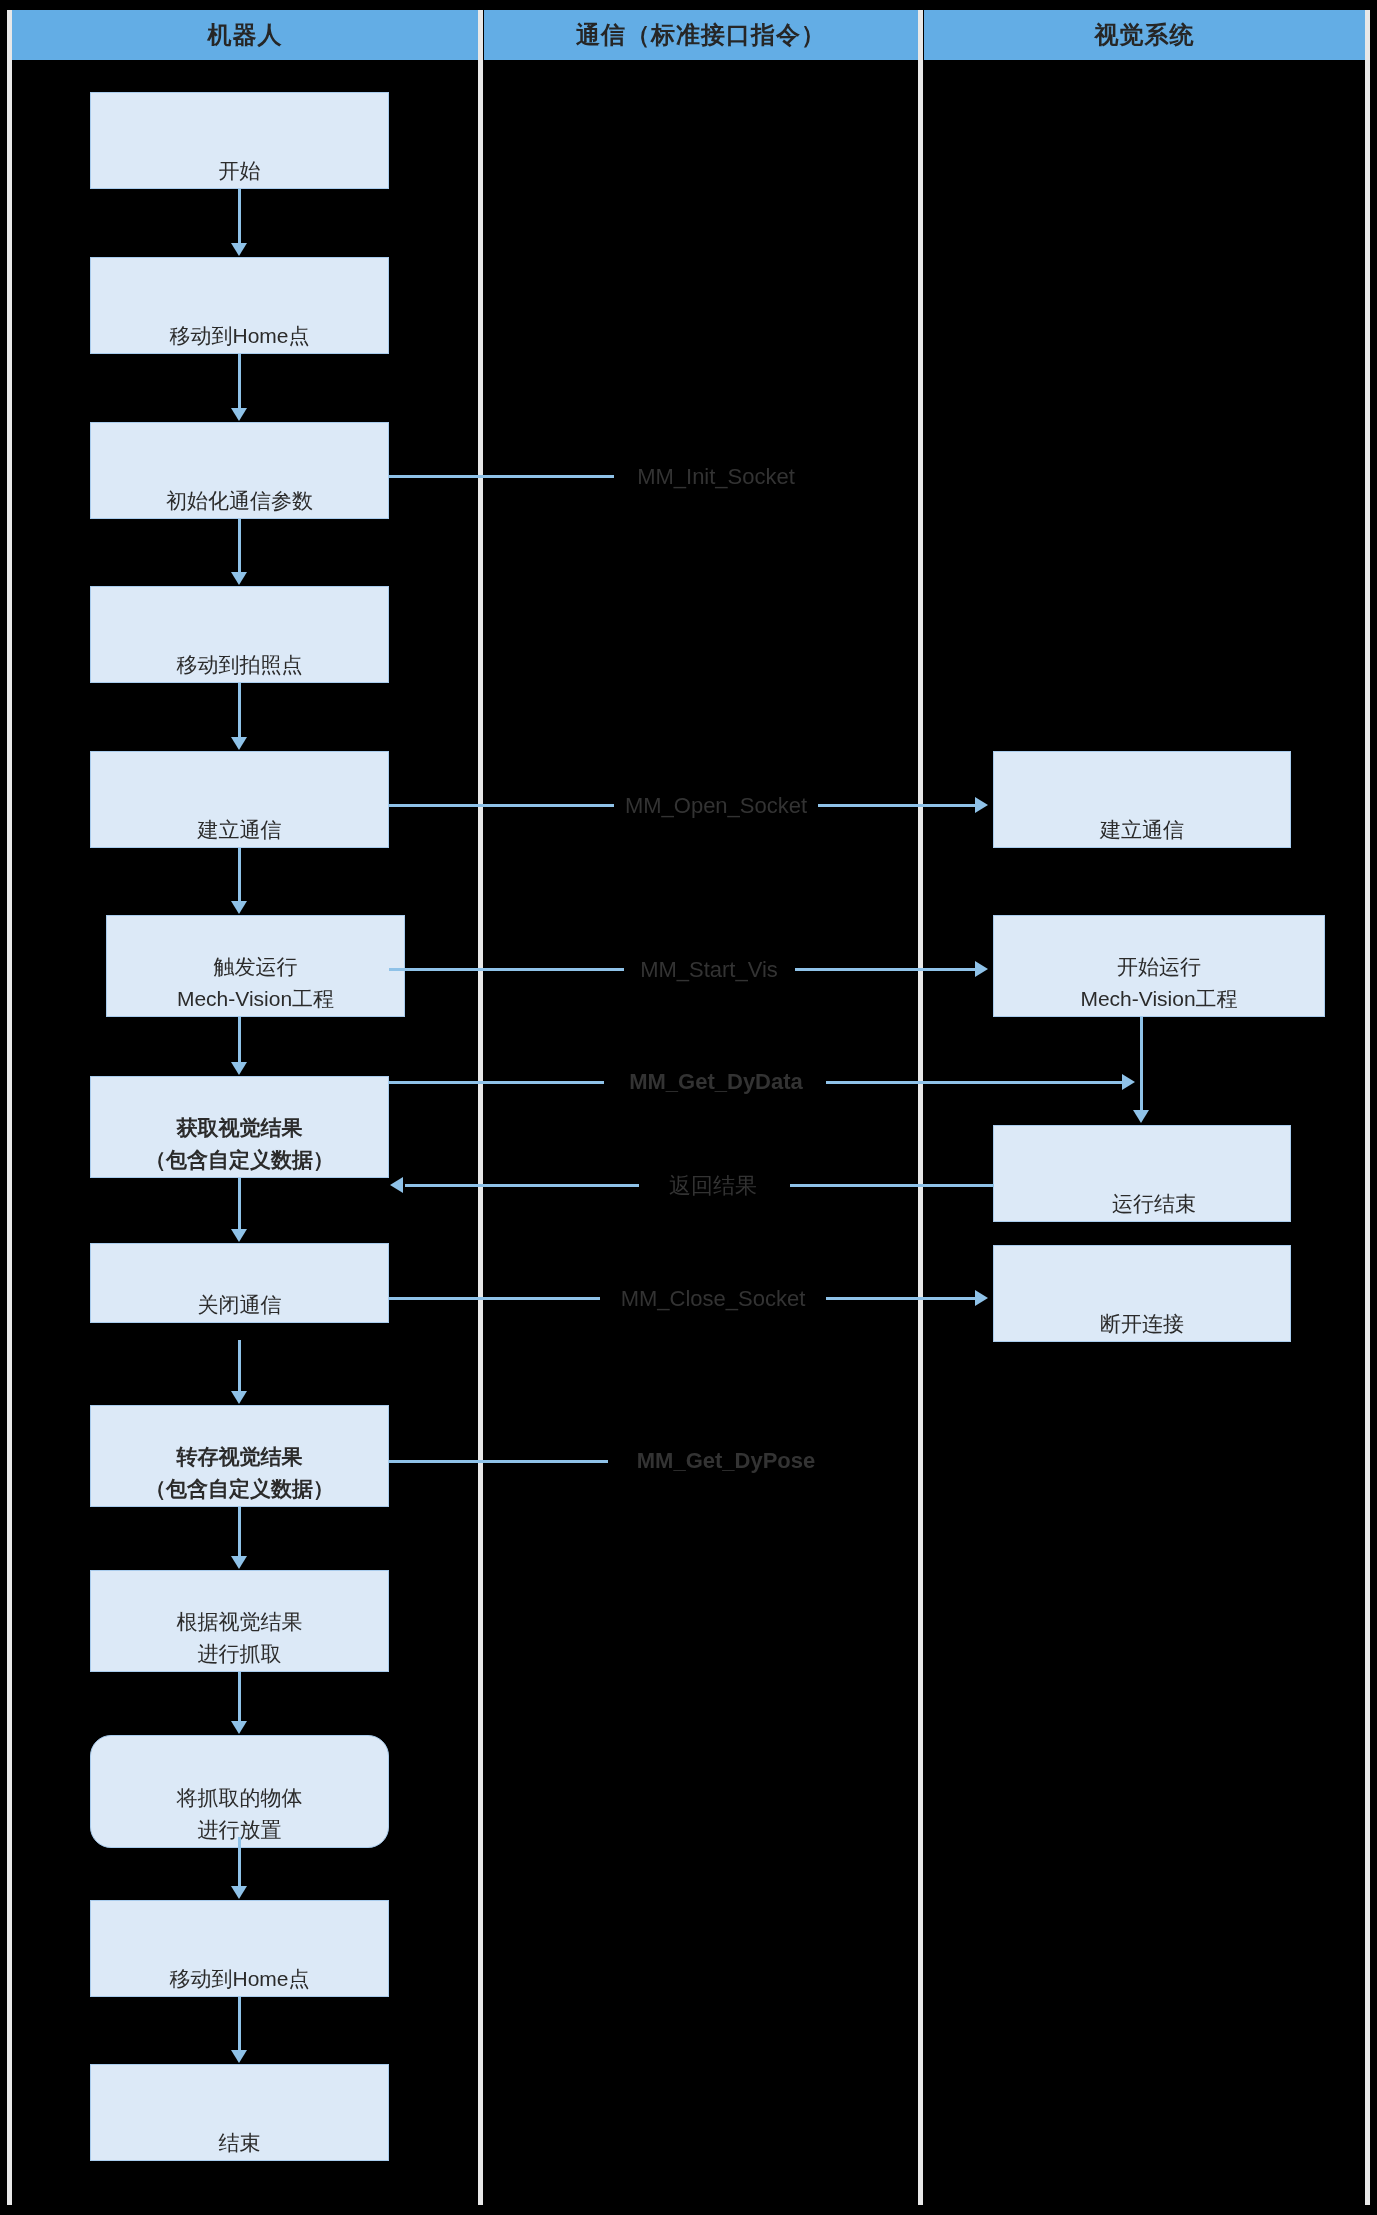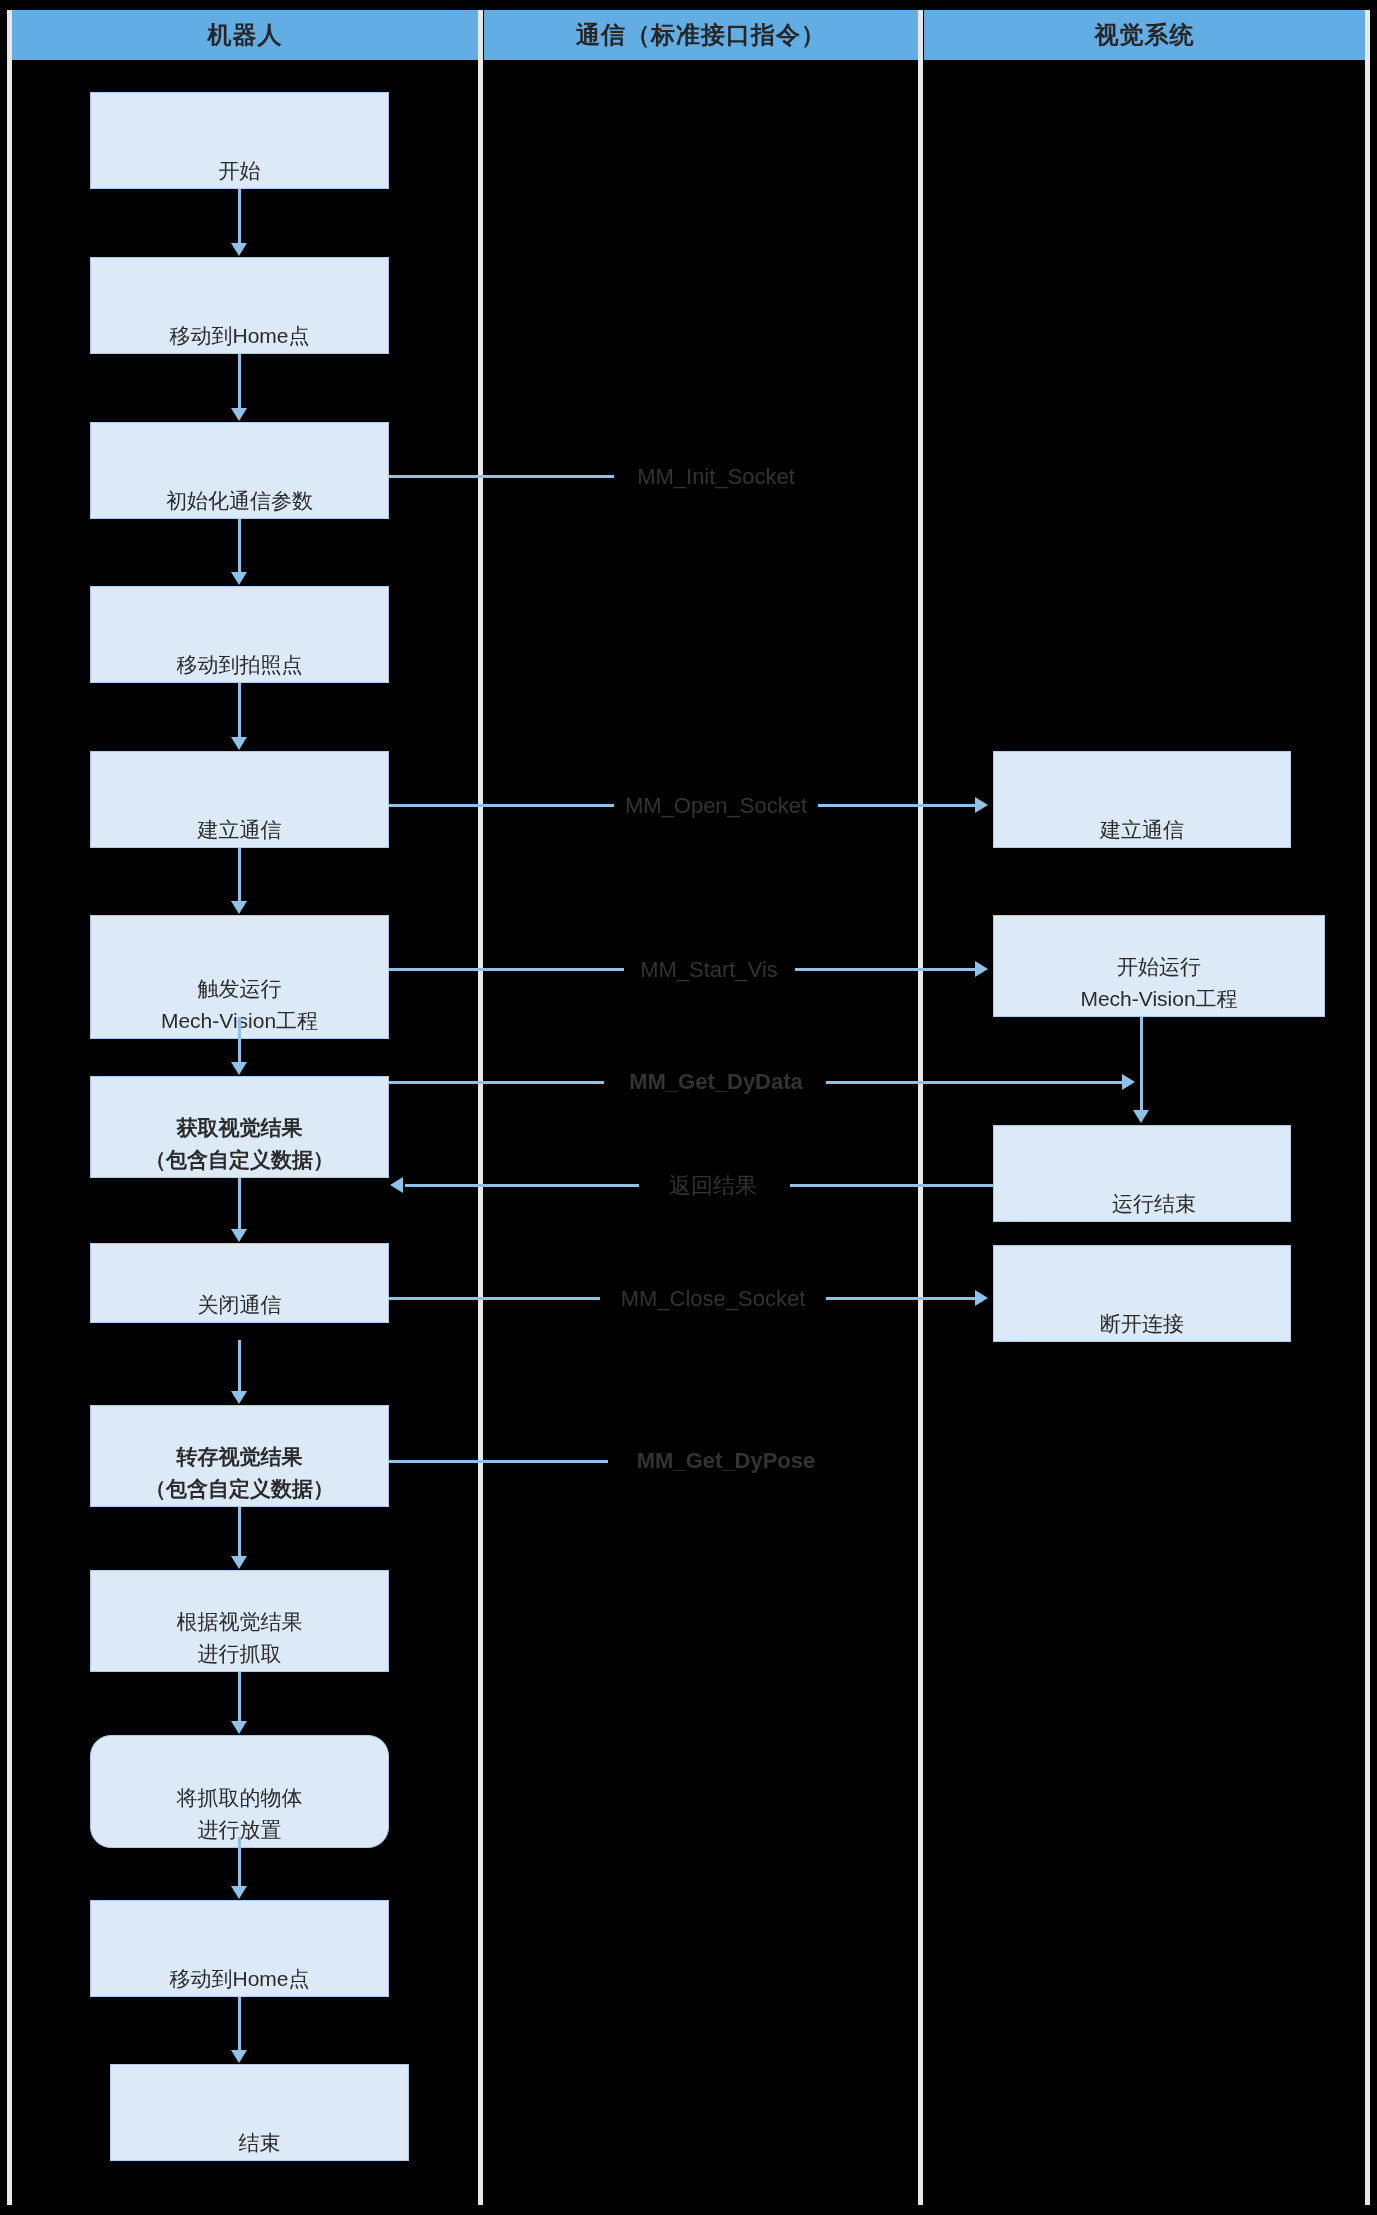--- a/index.html
+++ b/index.html
@@ -91,21 +91,21 @@
   </div>
   <div class="node" style="left:90px;top:422px;width:299px;height:97px;">
     <span class="ln">初始化通信参数</span>
   </div>
   <div class="node" style="left:90px;top:586px;width:299px;height:97px;">
     <span class="ln">移动到拍照点</span>
   </div>
   <div class="node" style="left:90px;top:751px;width:299px;height:97px;">
     <span class="ln">建立通信</span>
   </div>
-  <div class="node" style="left:90px;top:915px;width:299px;height:124px;">
+  <div class="node" style="left:106px;top:915px;width:299px;height:102px;">
     <span class="ln">触发运行</span>
     <span class="ln">Mech-Vision工程</span>
   </div>
   <div class="node bold" style="left:90px;top:1076px;width:299px;height:102px;">
     <span class="ln">获取视觉结果</span>
     <span class="ln">（包含自定义数据）</span>
   </div>
   <div class="node" style="left:90px;top:1243px;width:299px;height:80px;">
     <span class="ln">关闭通信</span>
   </div>
@@ -117,21 +117,21 @@
     <span class="ln">根据视觉结果</span>
     <span class="ln">进行抓取</span>
   </div>
   <div class="node" style="left:90px;top:1735px;width:299px;height:113px;border-radius:21px;">
     <span class="ln">将抓取的物体</span>
     <span class="ln">进行放置</span>
   </div>
   <div class="node" style="left:90px;top:1900px;width:299px;height:97px;">
     <span class="ln">移动到Home点</span>
   </div>
-  <div class="node" style="left:90px;top:2064px;width:299px;height:97px;margin-left:20px;">
+  <div class="node" style="left:90px;top:2064px;width:299px;height:97px;">
     <span class="ln">结束</span>
   </div>
 
   <div class="node" style="left:993px;top:751px;width:298px;height:97px;">
     <span class="ln">建立通信</span>
   </div>
   <div class="node" style="left:993px;top:915px;width:332px;height:102px;">
     <span class="ln">开始运行</span>
     <span class="ln">Mech-Vision工程</span>
   </div>

